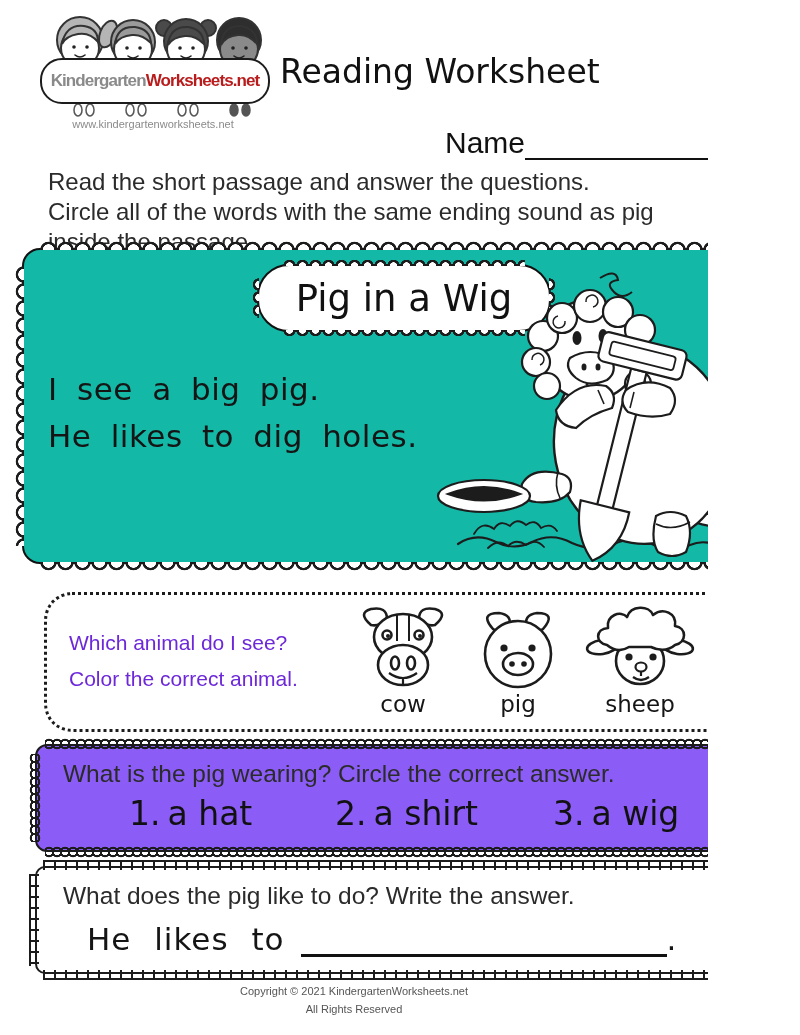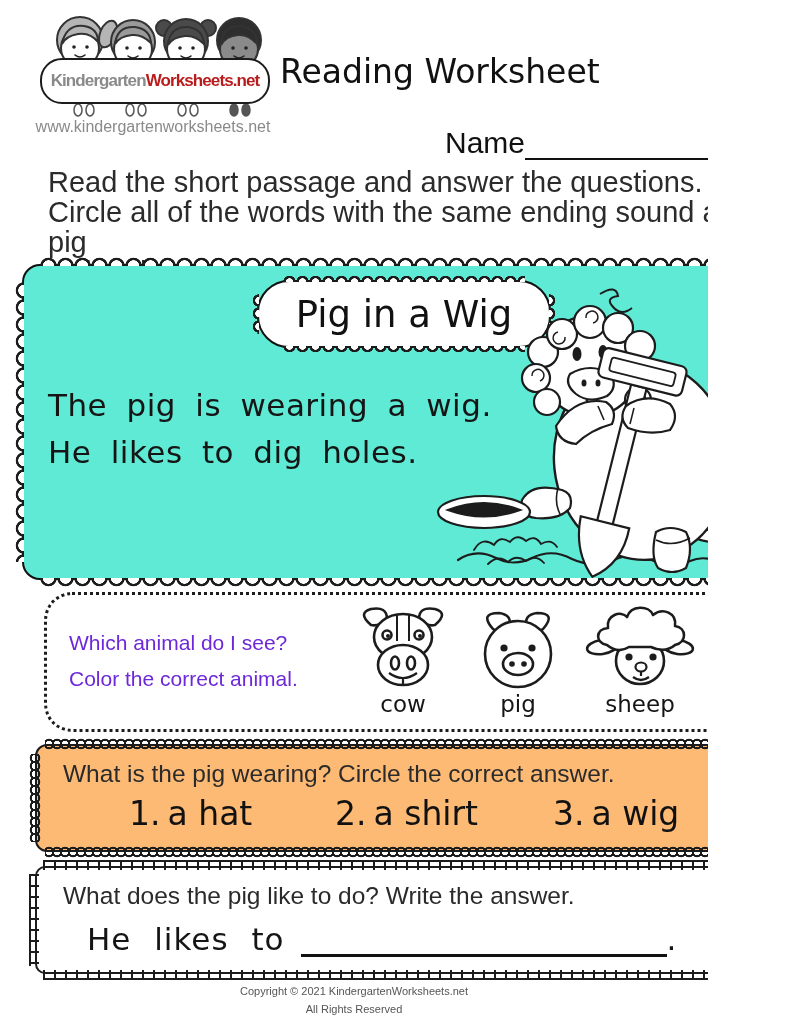--- a/index.html
+++ b/index.html
@@ -8,31 +8,31 @@
   .abs{position:absolute;}
   .hand{font-family:"DejaVu Sans",sans-serif;}
 
   
   .logo-wrap{left:40px;top:12px;width:232px;height:112px;}
   .logo-banner{position:absolute;left:0;top:46px;width:226px;height:42px;background:#fff;
       border:2.5px solid #1c1c1c;border-radius:22px;display:flex;align-items:center;justify-content:center;
       font-weight:bold;font-size:17px;letter-spacing:-0.9px;white-space:nowrap;}
   .logo-gray{color:#8a8a8a;}
   .logo-blk{color:#b91c1c;}
-  .site-url{left:30px;top:118px;width:246px;text-align:center;font-size:16px;color:#8a8a8a;}
+  .site-url{left:30px;top:118px;width:246px;text-align:center;font-size:11px;color:#8a8a8a;}
 
   
   .page-title{left:280px;top:52px;width:460px;font-size:33px;color:#111;
       font-family:"DejaVu Sans",sans-serif;white-space:nowrap;}
   .name-row{left:445px;top:124px;font-size:30px;color:#111;white-space:nowrap;}
   .name-line{display:inline-block;width:330px;height:34px;border-bottom:2.5px solid #111;vertical-align:bottom;}
-  .instructions{left:48px;top:167px;width:724px;font-size:29px;line-height:30px;color:#2b2b2b;}
-
-  
-  .passage-box{left:22px;top:264px;width:750px;height:312px;border:2.5px solid #111;border-radius:18px;background:#5eead4;}
+  .instructions{left:48px;top:167px;width:724px;font-size:24px;line-height:30px;color:#2b2b2b;}
+
+  
+  .passage-box{left:22px;top:248px;width:750px;height:312px;border:2.5px solid #111;border-radius:18px;background:#14b8a6;}
   .sc{position:absolute;pointer-events:none;}
   .sc-t{left:16px;right:16px;bottom:100%;height:9px;
      background:radial-gradient(circle at 50% 100%, #fff 5.5px, #1c1c1c 6px, #1c1c1c 8px, transparent 8.6px);
      background-size:17px 9px;background-repeat:repeat-x;}
   .sc-b{left:16px;right:16px;top:100%;height:9px;
      background:radial-gradient(circle at 50% 0%, #fff 5.5px, #1c1c1c 6px, #1c1c1c 8px, transparent 8.6px);
      background-size:17px 9px;background-repeat:repeat-x;}
   .sc-l{right:100%;top:16px;bottom:16px;width:9px;
      background:radial-gradient(circle at 100% 50%, #fff 5.5px, #1c1c1c 6px, #1c1c1c 8px, transparent 8.6px);
      background-size:9px 17px;background-repeat:repeat-y;}
@@ -60,21 +60,21 @@
   .pig-art{left:406px;top:22px;width:350px;height:290px;}
 
   
   .q1-box{left:44px;top:592px;width:712px;height:134px;border:3.5px dotted #1c1c1c;border-radius:28px;background:#fff;}
   .q1-prompt{left:22px;top:30px;font-size:21px;line-height:36px;color:#6d28d9;}
   .animals{left:308px;top:8px;width:396px;height:114px;display:flex;align-items:flex-end;gap:22px;}
   .animal{text-align:center;}
   .animal-label{font-size:23px;color:#151515;margin-top:-2px;}
 
   
-  .q2-box{left:35px;top:744px;width:730px;height:104px;border:2px solid #1c1c1c;border-radius:12px;background:#fdba74;}
+  .q2-box{left:35px;top:744px;width:730px;height:104px;border:2px solid #1c1c1c;border-radius:12px;background:#8b5cf6;}
   .lp-t{left:8px;right:8px;bottom:calc(100% - 4px);height:12px;
      background:radial-gradient(circle at 50% 50%, transparent 3px, #1c1c1c 3.4px, #1c1c1c 5px, transparent 5.6px);
      background-size:8px 12px;background-repeat:repeat-x;}
   .lp-b{left:8px;right:8px;top:calc(100% - 4px);height:12px;
      background:radial-gradient(circle at 50% 50%, transparent 3px, #1c1c1c 3.4px, #1c1c1c 5px, transparent 5.6px);
      background-size:8px 12px;background-repeat:repeat-x;}
   .lp-l{right:calc(100% - 4px);top:8px;bottom:8px;width:12px;
      background:radial-gradient(circle at 50% 50%, transparent 3px, #1c1c1c 3.4px, #1c1c1c 5px, transparent 5.6px);
      background-size:12px 8px;background-repeat:repeat-y;}
   .lp-r{left:calc(100% - 4px);top:8px;bottom:8px;width:12px;
@@ -192,21 +192,21 @@
 
     <div class="abs bubble hand">
       <div class="bsc-t abs"></div>
         <div class="bsc-b abs"></div>
         <div class="bsc-l abs"></div>
         <div class="bsc-r abs"></div>
       <span>Pig in a Wig</span>
     </div>
 
     <div class="abs passage-text hand">
-      <div>The pig is wearing a wig.</div>
+      <div>I see a big pig.</div>
       <div>He likes to dig holes.</div>
     </div>
 
     <svg class="abs pig-art" width="350" height="290" viewBox="0 0 350 290">
       <g stroke="#1c1c1c" stroke-width="2.2" fill="none" stroke-linecap="round">
         <path d="M28 272 q18 -12 38 -2 q18 9 36 0 q20 -10 40 1 q22 10 42 1 q20 -9 40 1 q18 8 36 0 q14 -6 28 1"></path>
       </g>
 
       <g stroke="#1c1c1c" stroke-width="2.2">
         <ellipse cx="296" cy="240" rx="42" ry="15" fill="#fff"></ellipse>

